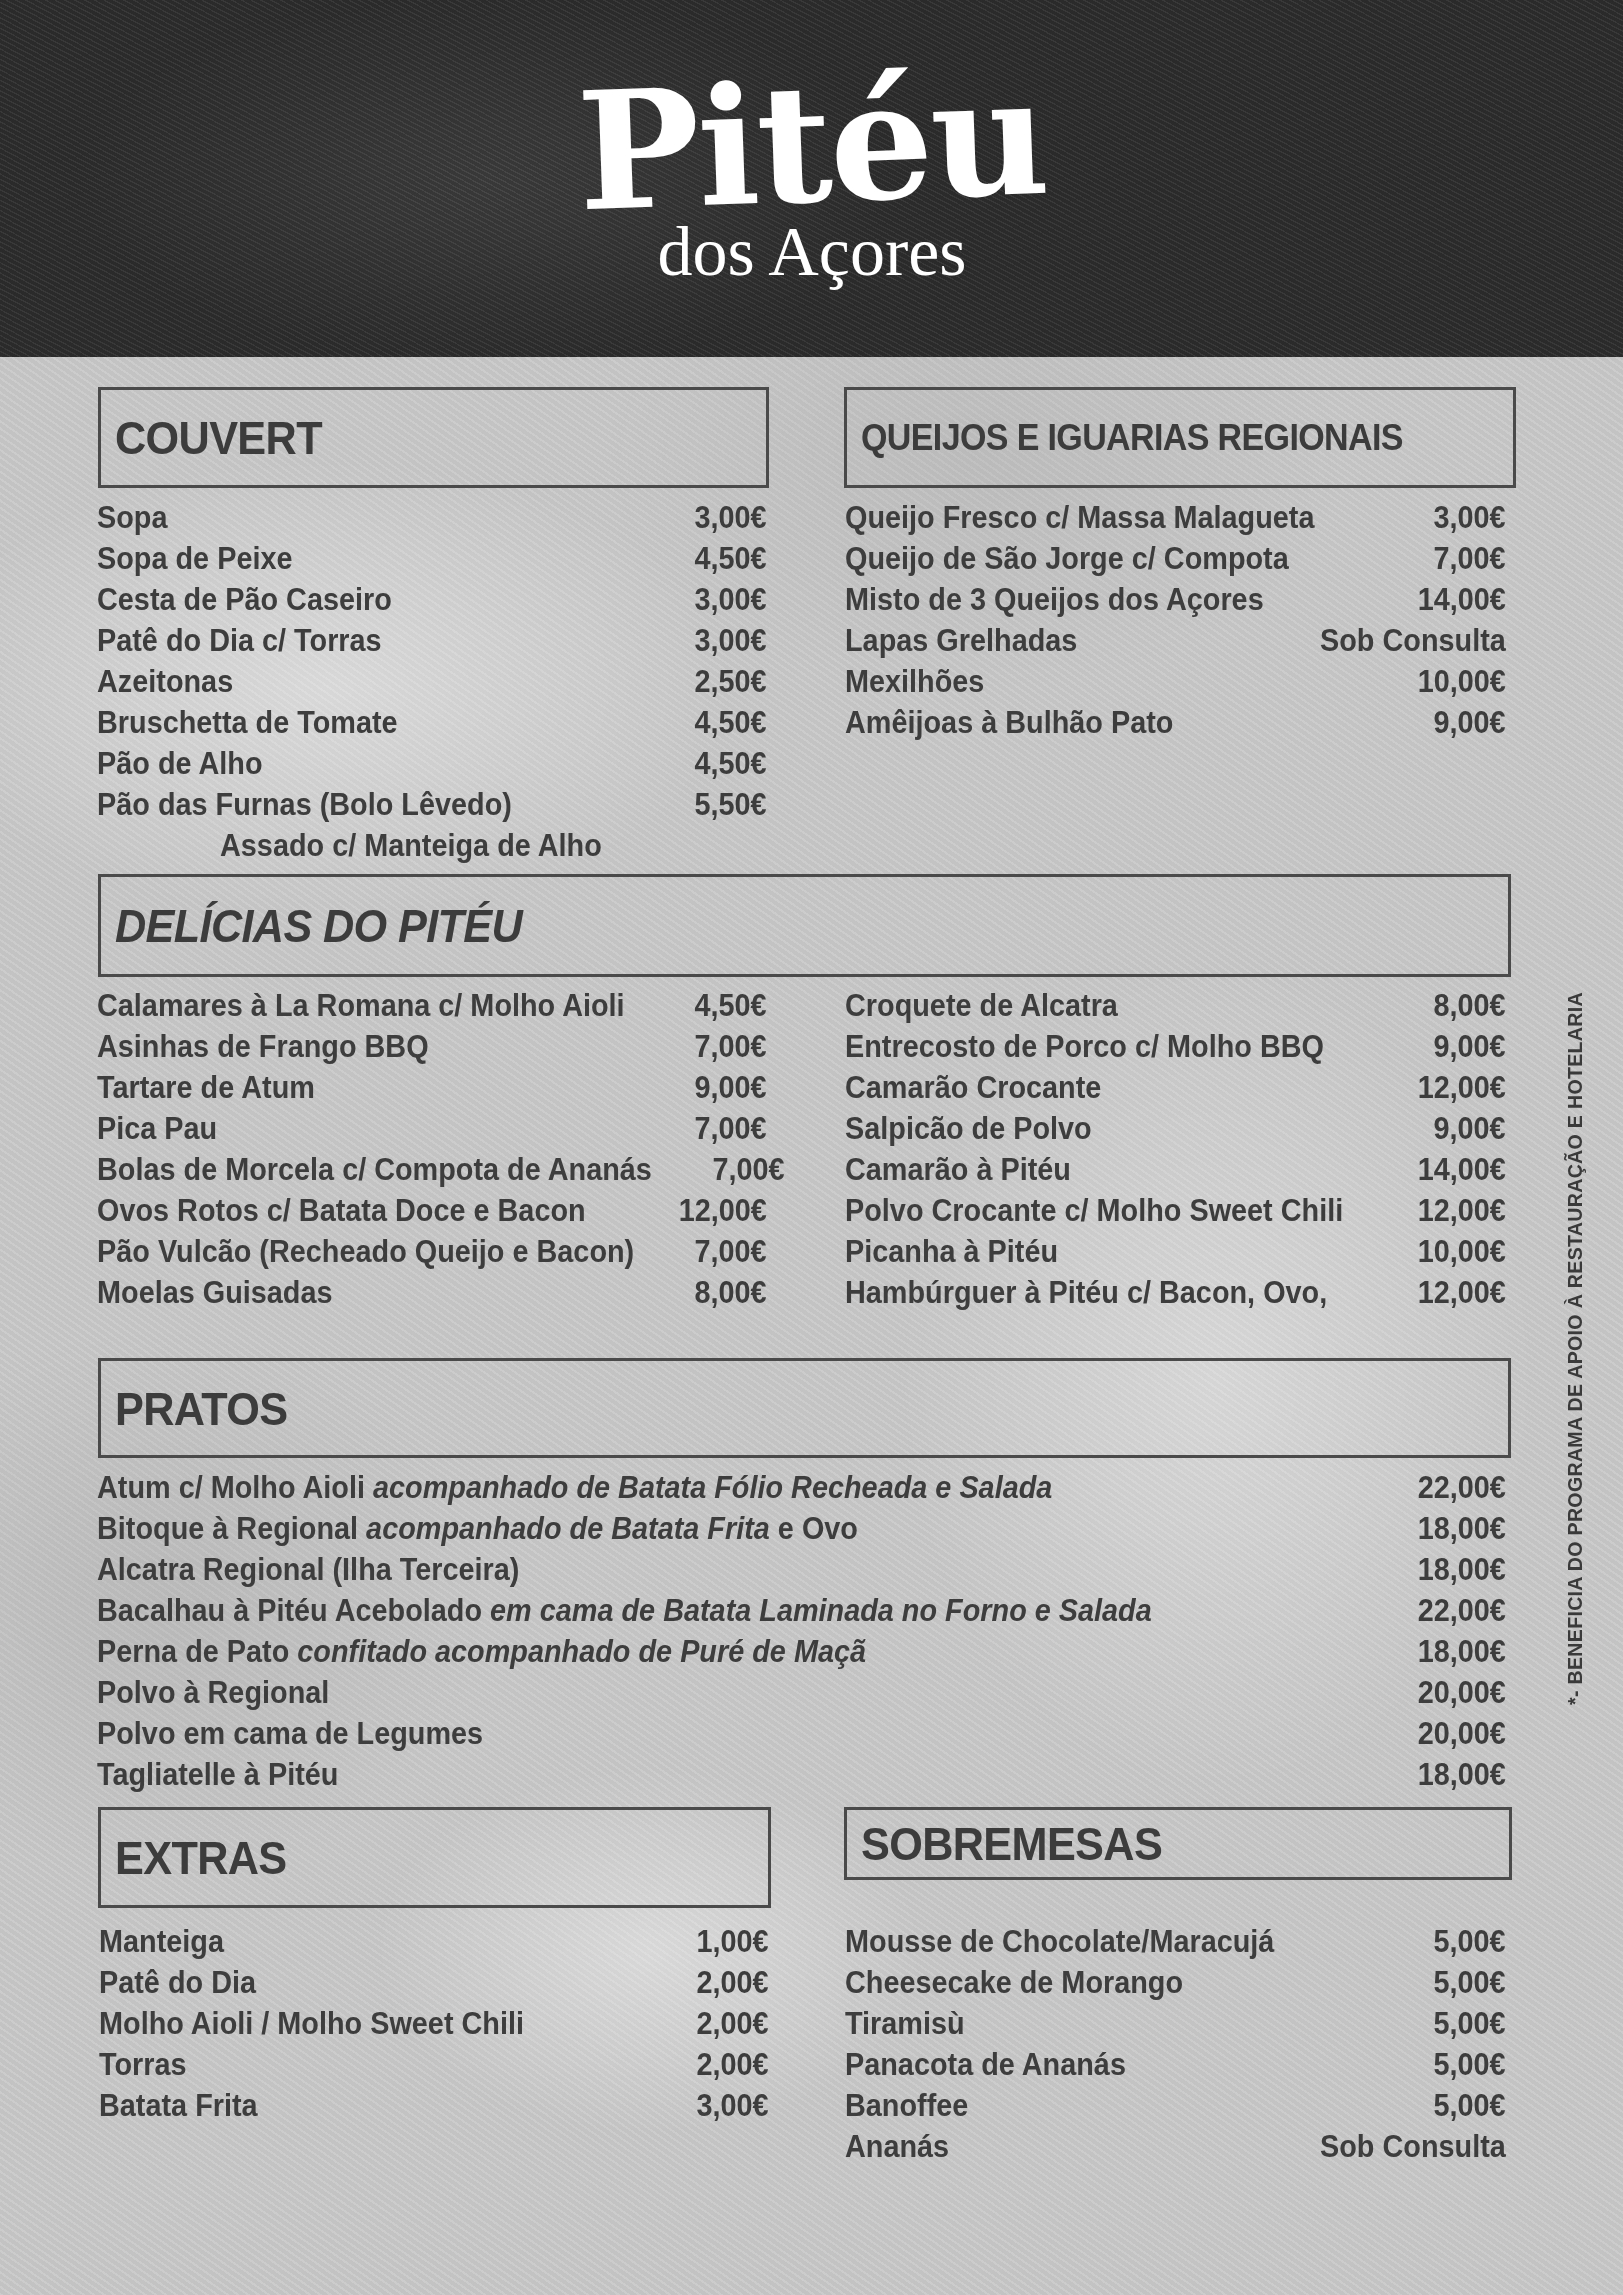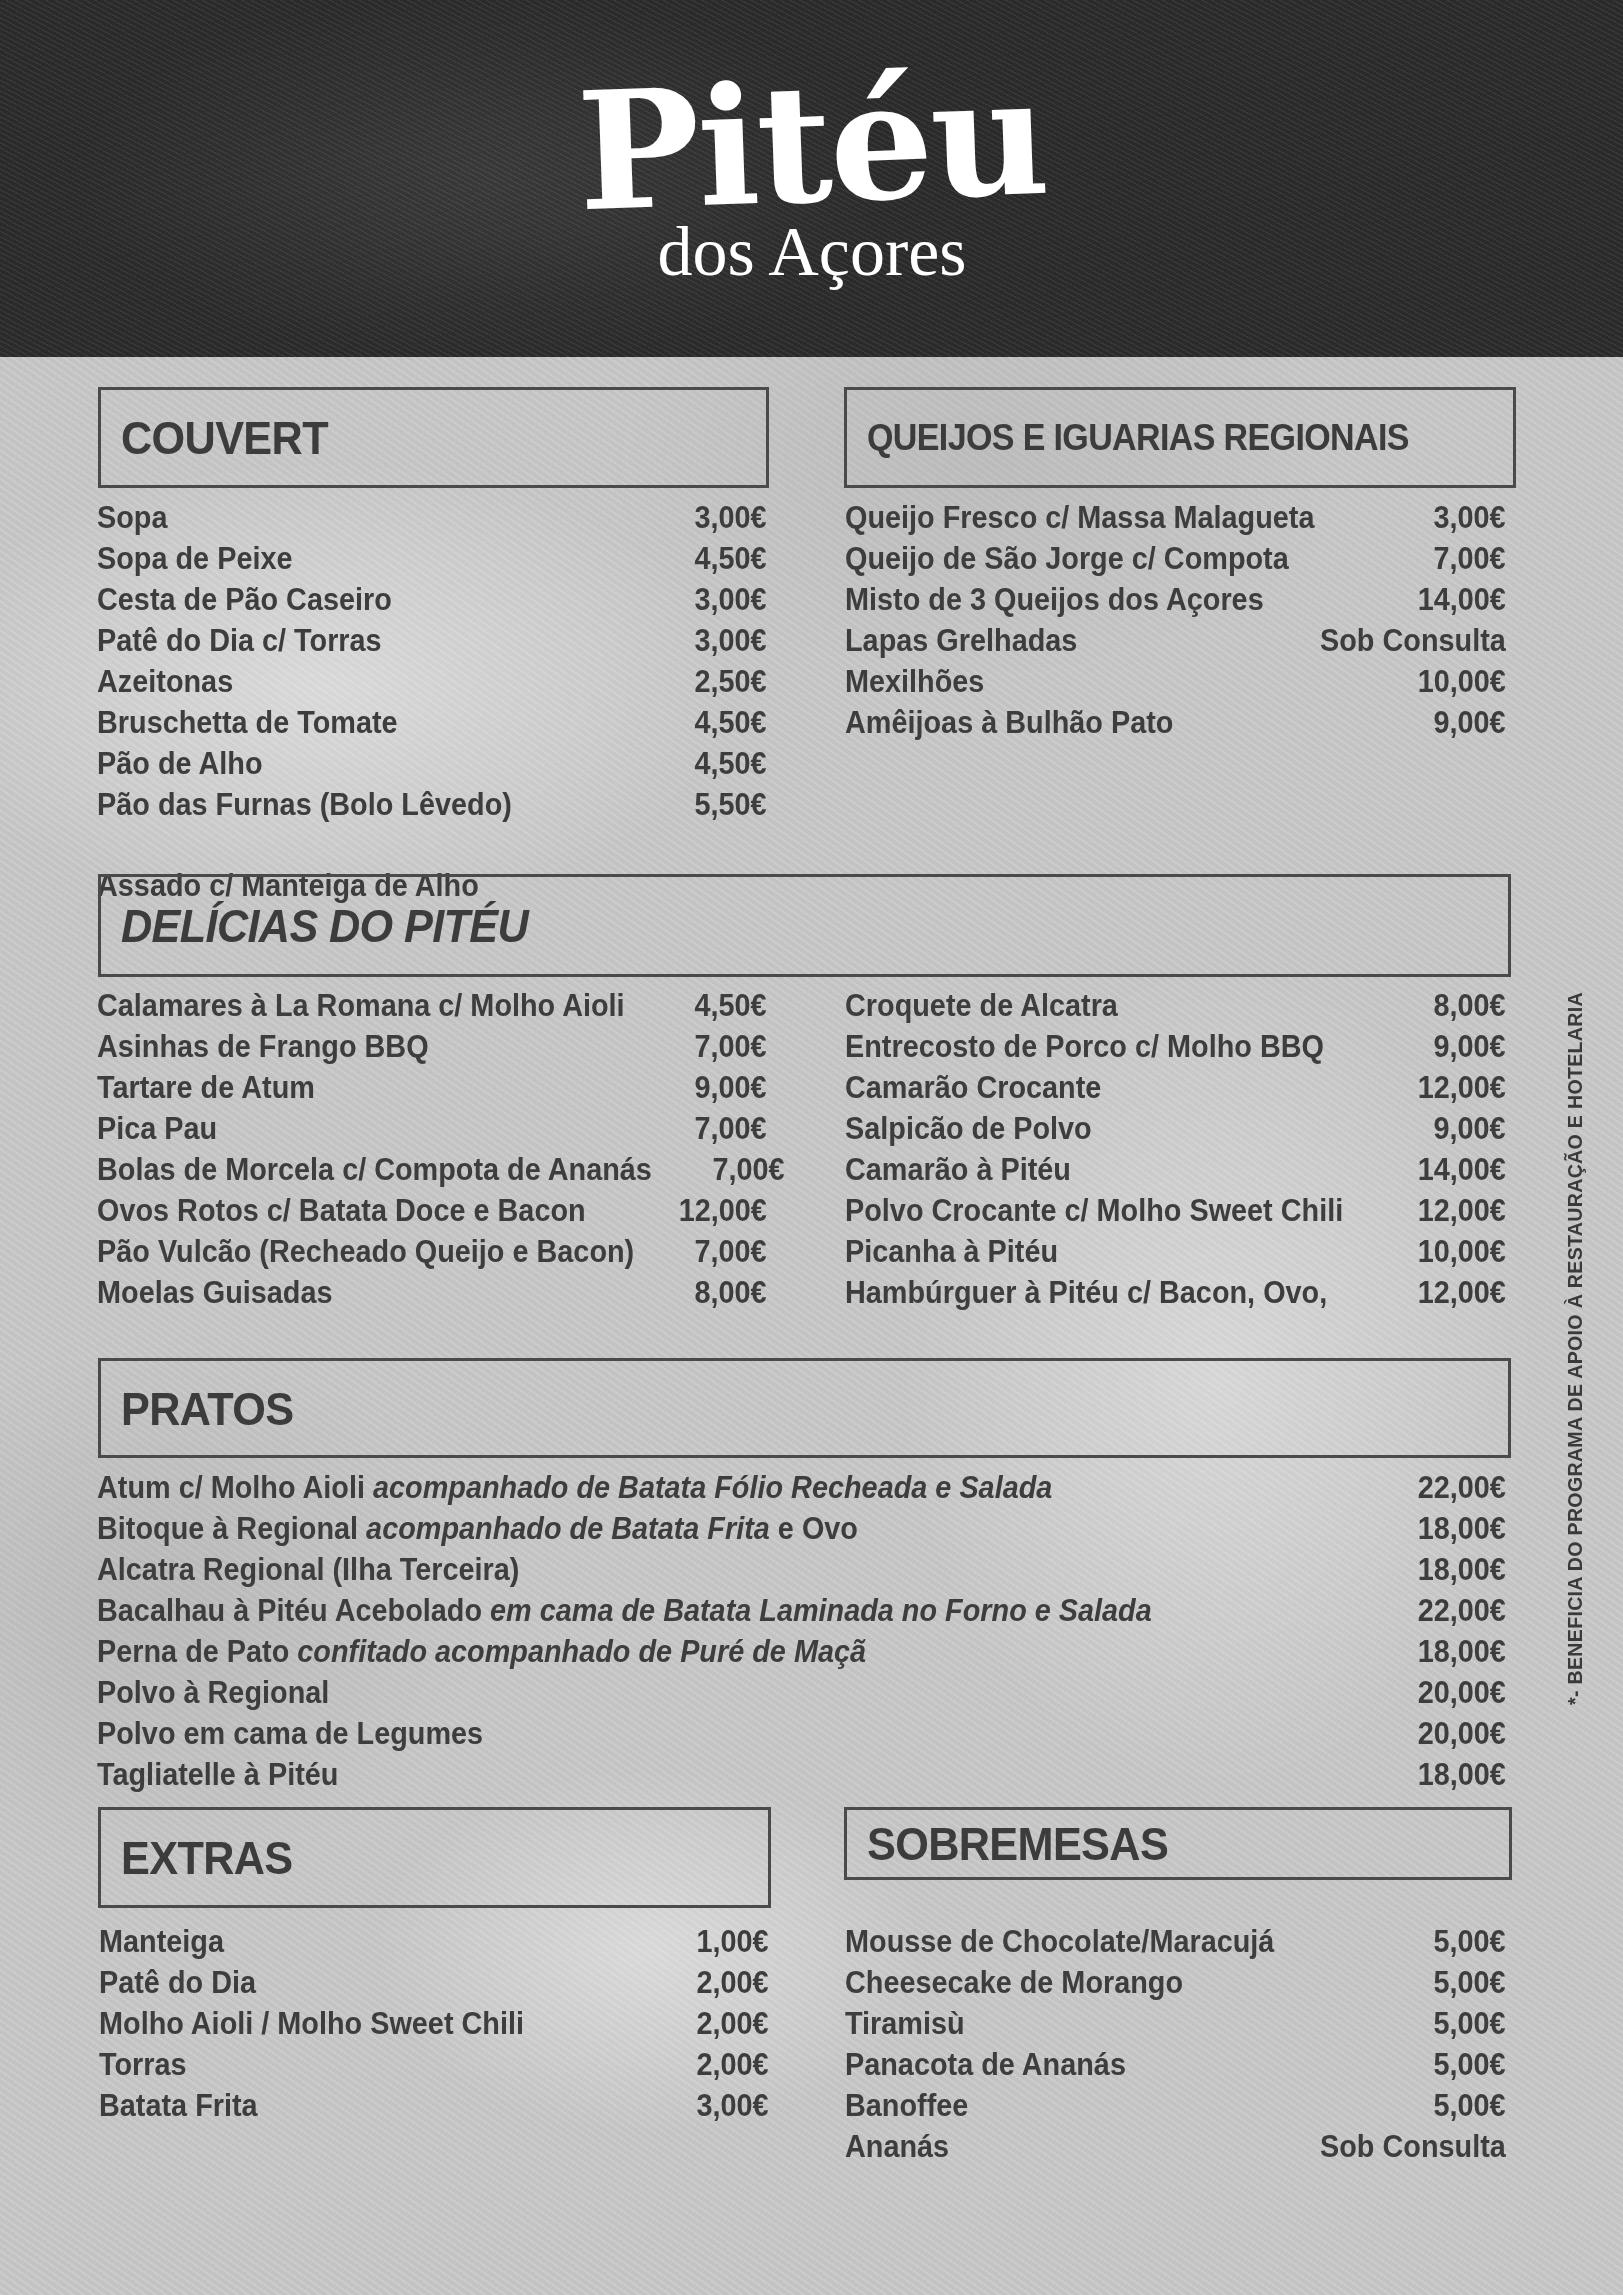--- a/index.html
+++ b/index.html
@@ -29,36 +29,36 @@
     font-weight:bold; font-size:163px; line-height:163px; color:#ffffff;
     letter-spacing:-2.6px; transform:rotate(-2deg);
   }
   .logo-sub {
     position:absolute; left:0; width:1624px; top:216px; text-align:center;
     font-family:"Liberation Serif", "DejaVu Serif", serif;
     font-size:70px; line-height:72px; color:#ffffff;
   }
   .box {
     position:absolute; border:3.3px solid #4a4a4a; box-sizing:border-box;
-    display:flex; align-items:center; padding-left:20px;
+    display:flex; align-items:center; padding-left:14px;
   }
   .box h2 {
     margin:0; font-family:"Liberation Sans", sans-serif; font-weight:bold;
     font-size:47px; color:#3c3c3c; letter-spacing:-0.7px; transform:scaleX(0.92); transform-origin:left center;
   }
   .box h2.small { font-size:37px; }
   .list { position:absolute; }
   .row {
     display:flex; justify-content:space-between; align-items:baseline;
     height:41px; line-height:41px; font-size:31px; white-space:nowrap;
     font-family:"Liberation Sans", sans-serif; font-weight:bold; color:#3d3d3d;gap:13px;
   }
   .row .name { transform:scaleX(0.93); transform-origin:left center; }
   .row .price { transform:scaleX(0.93); transform-origin:right center; }
-  .row.cont { justify-content:flex-start;margin-top:40px; }
+  .row.cont { justify-content:center; }
   .row .desc { font-style:italic; }
   .vertical-note {
     position:absolute; left:1562px; top:1705px; width:765px; height:26px;
     transform-origin:0 0; transform:rotate(-90deg);
     font-family:"Liberation Sans", sans-serif; font-weight:bold; font-size:19.6px;
     line-height:26px; color:#3a3a3a; white-space:nowrap; letter-spacing:0.3px;
   }
 </style>
 </head>
 <body>

